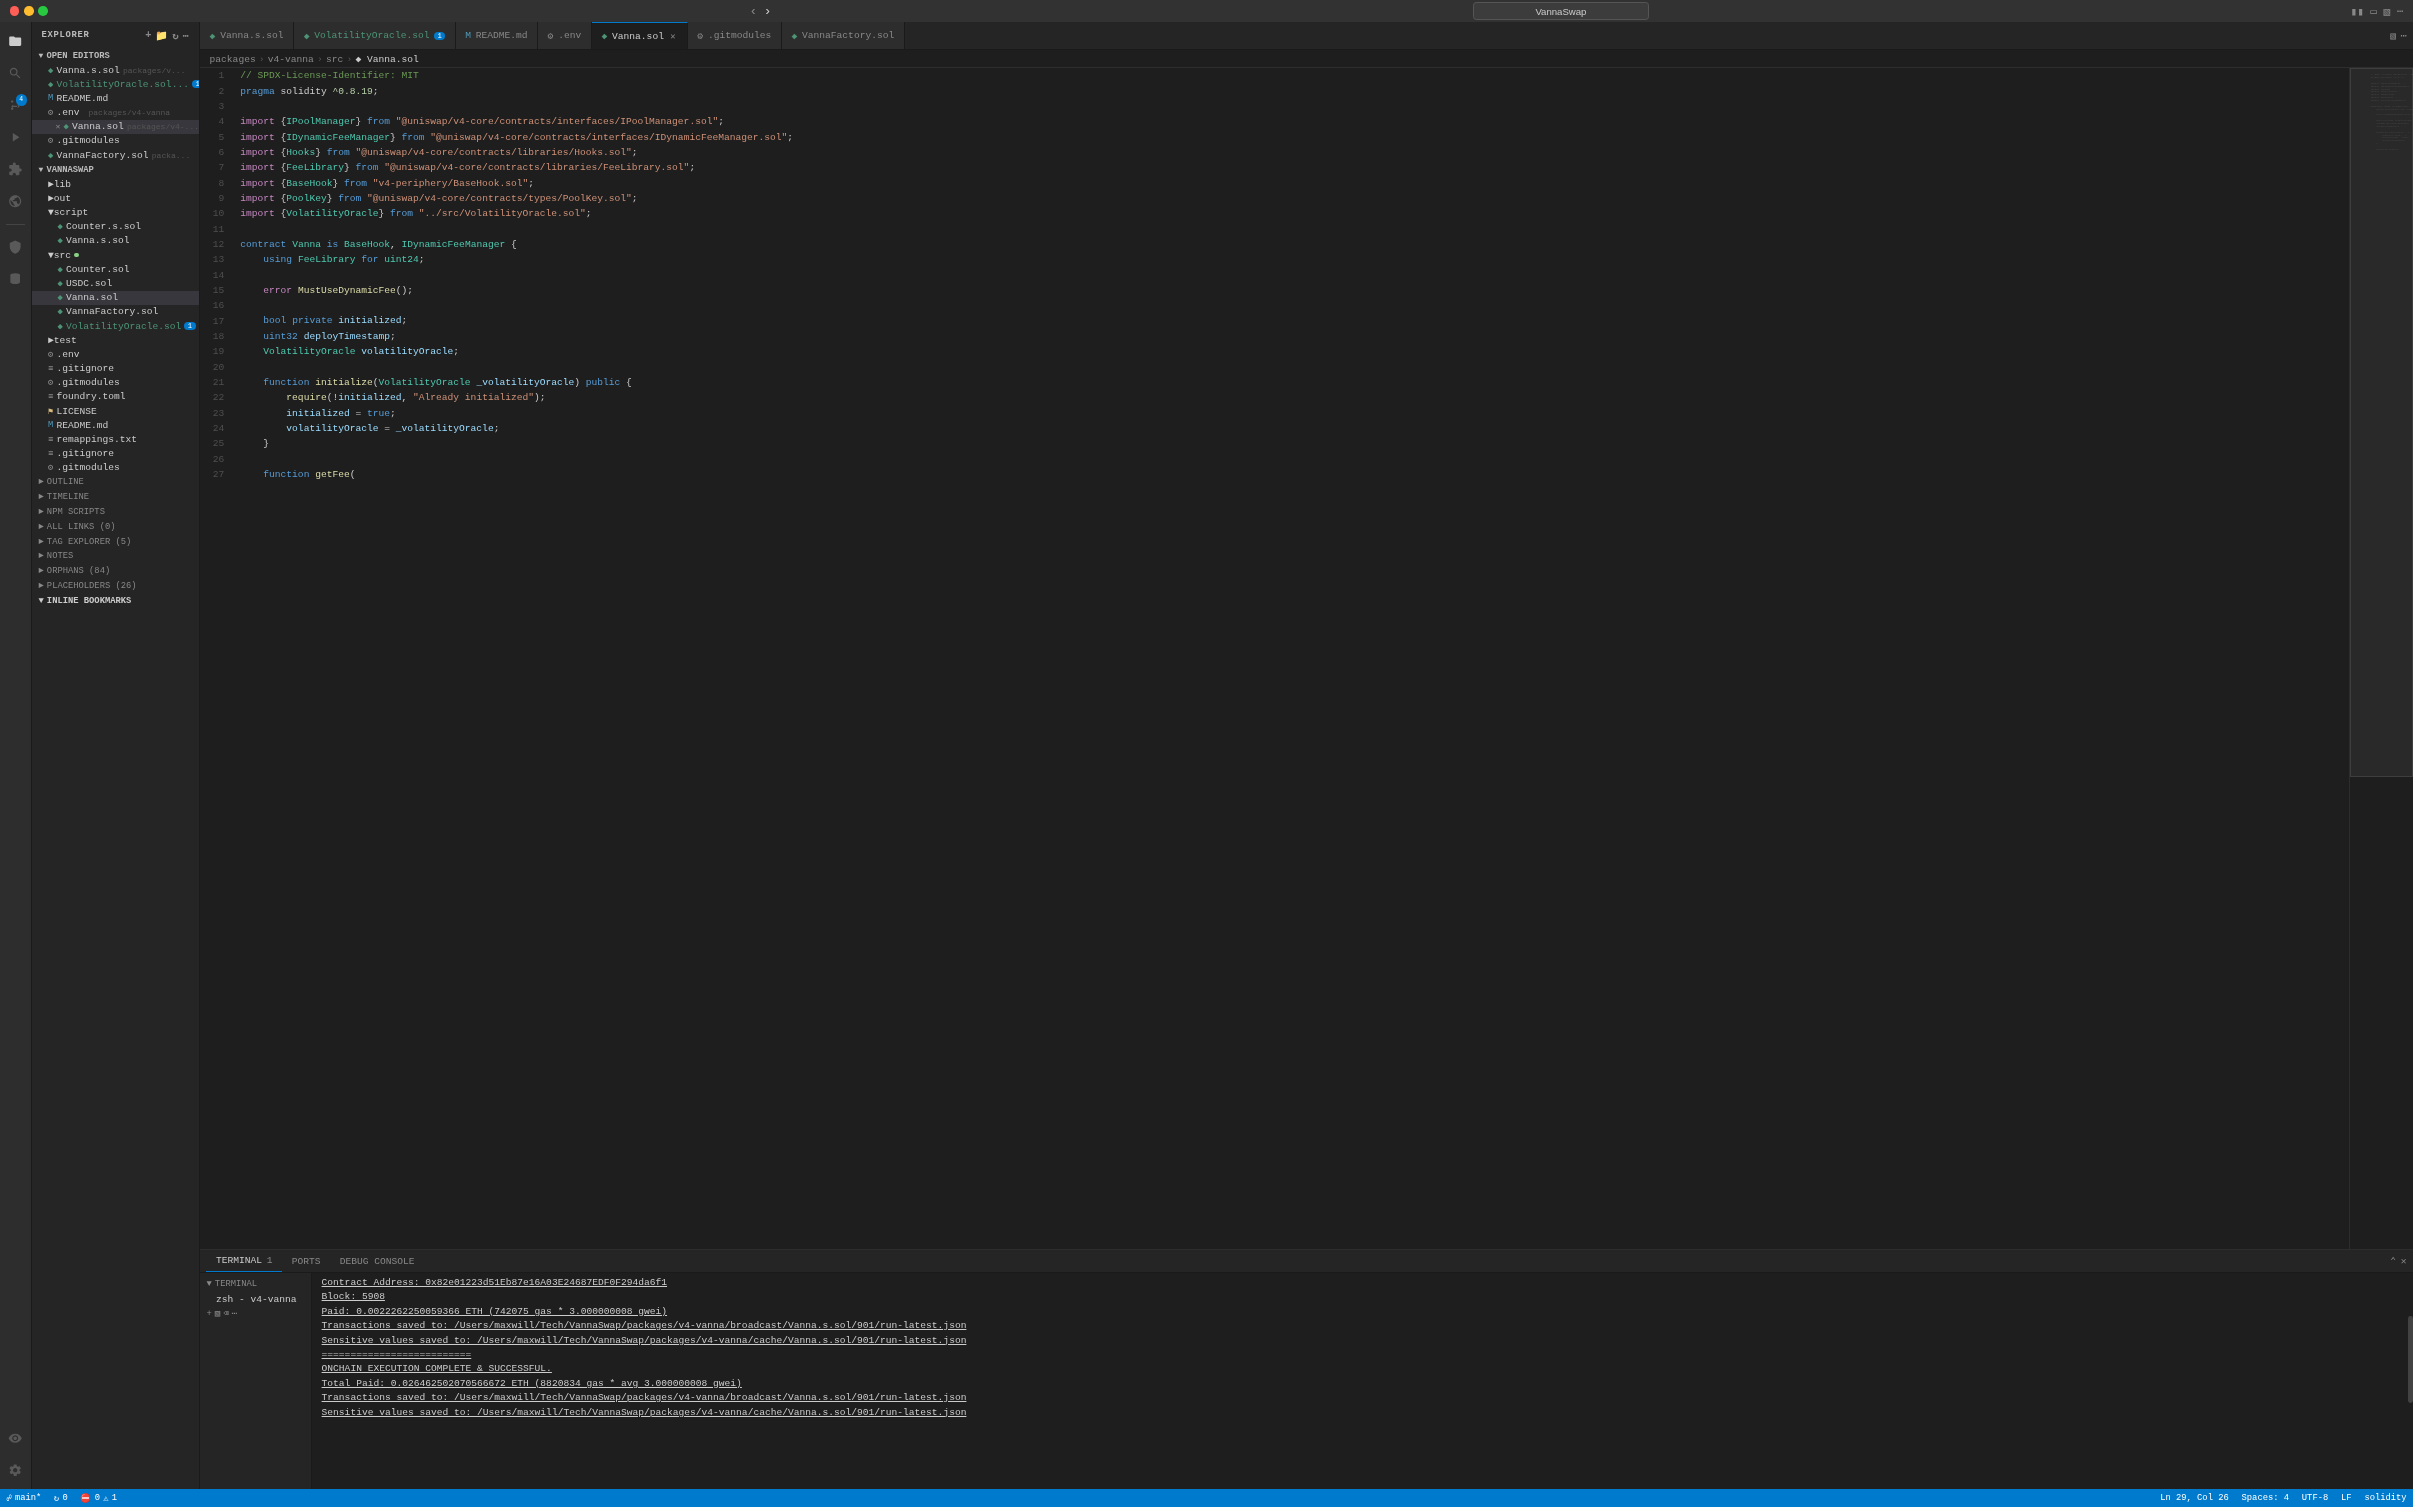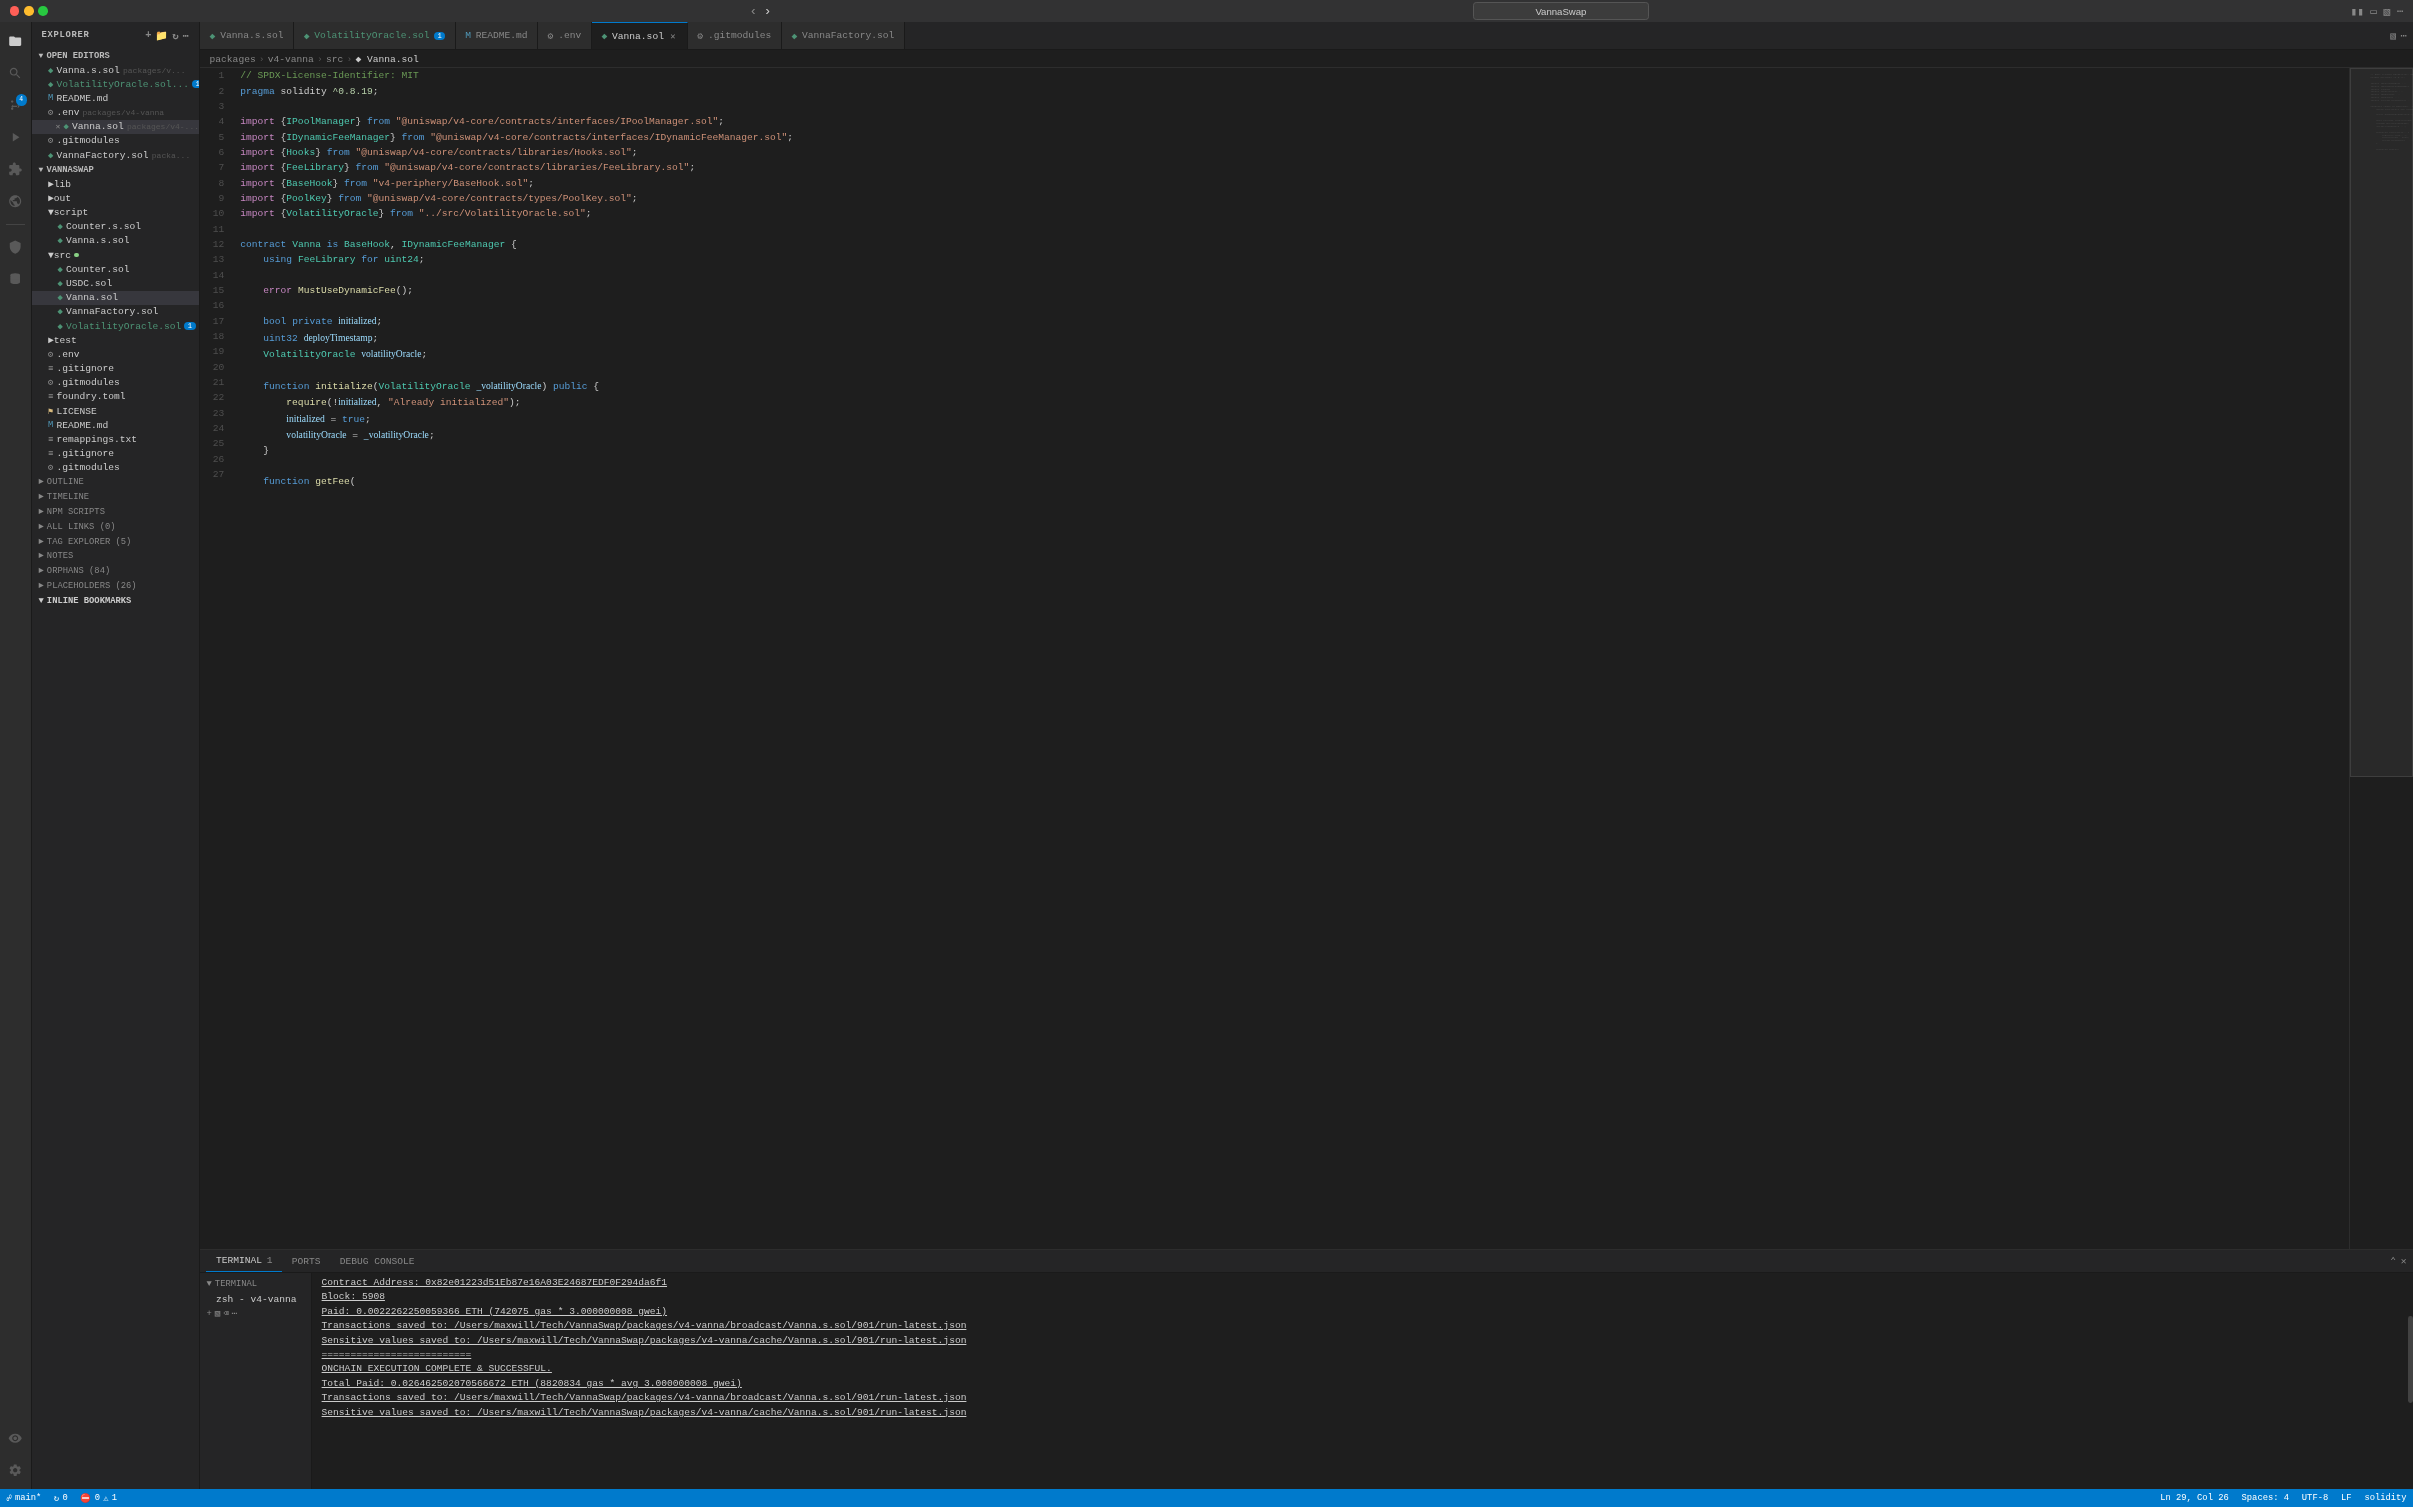--- a/index.html
+++ b/index.html
@@ -298,21 +298,21 @@
       min-height: 15.3px;
     }
     
     .kw { color: #569cd6; }
     .kw2 { color: #c586c0; }
     .str { color: #ce9178; }
     .fn { color: #dcdcaa; }
     .type { color: #4ec9b0; }
     .comment { color: #6a9955; }
     .num { color: #b5cea8; }
-    .var { color: #9cdcfe; font-family: Liberation Serif, serif; }
+    .var { color: #9cdcfe; }
     .import-kw { color: #c586c0; }
     
     .minimap {
       width: 64px;
       background: #1e1e1e;
       border-left: 0.8px solid #2d2d2d;
       flex-shrink: 0;
       overflow: hidden;
       position: relative;
     }
@@ -556,21 +556,21 @@
       <span>VolatilityOracle.sol...</span>
       <span class="count-badge">1</span>
     </div>
     <div class="tree-item indent-1">
       <span class="icon md-icon">M</span>
       <span>README.md</span>
     </div>
     <div class="tree-item indent-1">
       <span class="icon gear-icon">⚙</span>
       <span>.env</span>
-      <span style="color:#555;font-size:8px;margin-left:3px">packages/v4-vanna</span>
+      <span style="color:#555;font-size:8px;margin-left:9px">packages/v4-vanna</span>
     </div>
     <div class="tree-item indent-1 selected">
       <span class="close-icon">✕</span>
       <span class="icon sol-icon">◆</span>
       <span>Vanna.sol</span>
       <span style="color:#555;font-size:8px;margin-left:3.2px">packages/v4-...</span>
     </div>
     <div class="tree-item indent-1">
       <span class="icon gear-icon">⚙</span>
       <span>.gitmodules</span>

